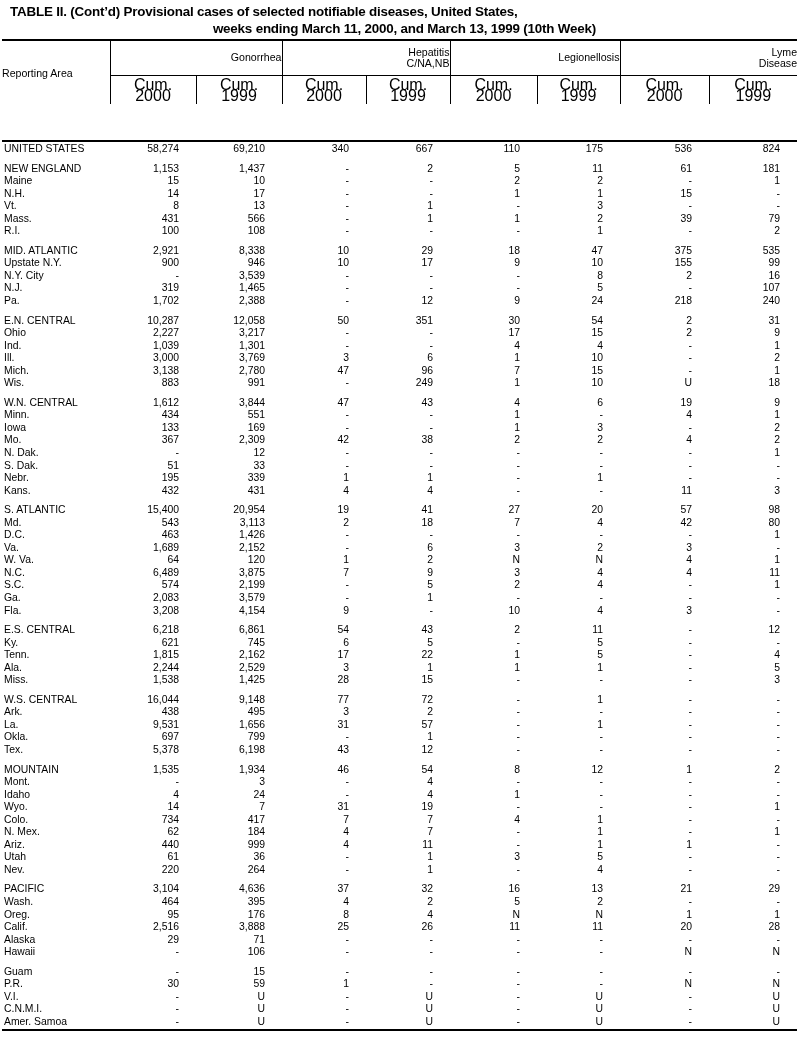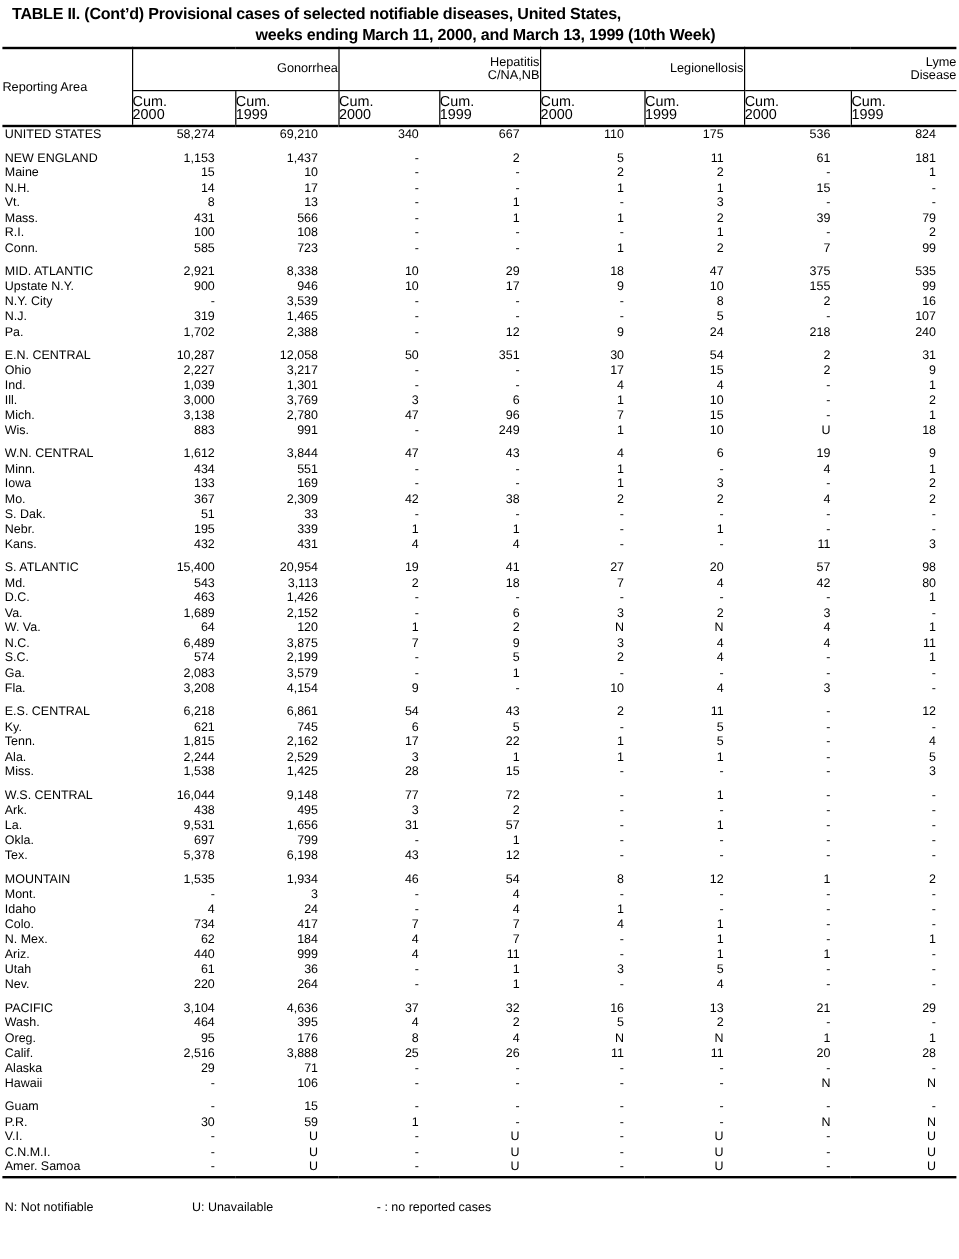--- a/index.html
+++ b/index.html
@@ -57,23 +57,23 @@
 
   .hdr-group {
     text-align: right;
     font-weight: bold;
     font-size: 10.6px;
     line-height: 11.5px;
     height: 34px;
     border-bottom: 1.2px solid #000;
   }
   .hdr-sub {
-    text-align: left;
+    text-align: center;
     font-weight: bold;
-    font-size: 12px;
+    font-size: 16px;
     line-height: 11.5px;
     height: 28px;
     margin-left: 20px;
   }
   .hdr-area {
     text-align: left;
     font-weight: bold;
     font-size: 10.6px;
     padding-left: 3px;
     vertical-align: bottom;
@@ -107,21 +107,21 @@
   tr.spacer td {
     height: 7px;
     line-height: 7px;
   }
   tr.us td {
     height: 13.5px;
     line-height: 13.5px;
   }
 
   .tbl-wrap-top { border-top: 2.2px solid #000; }
-  .tbl-wrap-bot { border-bottom: 2.8px solid #000; }
+  .tbl-wrap-bot { border-bottom: 2.8px solid #000; margin-top: 36px; }
 
   
   .footer {
     margin: 0 2px;
     padding-top: 5px;
     font-size: 10.4px;
     position: relative;
     height: 16px;
   }
   .footer span { position: absolute; top: 19px; white-space: nowrap; }
@@ -302,31 +302,20 @@
           <td class="area">R.I.</td>
           <td class="num">100</td>
           <td class="num">108</td>
           <td class="num">-</td>
           <td class="num">-</td>
           <td class="num">-</td>
           <td class="num">1</td>
           <td class="num">-</td>
           <td class="num">2</td>
         </tr>
-        <tr class="">
-          <td class="area">Conn.</td>
-          <td class="num">585</td>
-          <td class="num">723</td>
-          <td class="num">-</td>
-          <td class="num">-</td>
-          <td class="num">1</td>
-          <td class="num">2</td>
-          <td class="num">7</td>
-          <td class="num">99</td>
-        </tr>
         <tr class="spacer">
           <td>&nbsp;</td>
           <td>&nbsp;</td>
           <td>&nbsp;</td>
           <td>&nbsp;</td>
           <td>&nbsp;</td>
           <td>&nbsp;</td>
           <td>&nbsp;</td>
           <td>&nbsp;</td>
           <td>&nbsp;</td>
@@ -512,20 +501,31 @@
           <td class="num">367</td>
           <td class="num">2,309</td>
           <td class="num">42</td>
           <td class="num">38</td>
           <td class="num">2</td>
           <td class="num">2</td>
           <td class="num">4</td>
           <td class="num">2</td>
         </tr>
         <tr class="">
+          <td class="area">N. Dak.</td>
+          <td class="num">-</td>
+          <td class="num">12</td>
+          <td class="num">-</td>
+          <td class="num">-</td>
+          <td class="num">-</td>
+          <td class="num">-</td>
+          <td class="num">-</td>
+          <td class="num">1</td>
+        </tr>
+        <tr class="">
           <td class="area">S. Dak.</td>
           <td class="num">51</td>
           <td class="num">33</td>
           <td class="num">-</td>
           <td class="num">-</td>
           <td class="num">-</td>
           <td class="num">-</td>
           <td class="num">-</td>
           <td class="num">-</td>
         </tr>
@@ -831,20 +831,31 @@
           <td class="num">4</td>
           <td class="num">24</td>
           <td class="num">-</td>
           <td class="num">4</td>
           <td class="num">1</td>
           <td class="num">-</td>
           <td class="num">-</td>
           <td class="num">-</td>
         </tr>
         <tr class="">
+          <td class="area">Wyo.</td>
+          <td class="num">14</td>
+          <td class="num">7</td>
+          <td class="num">31</td>
+          <td class="num">19</td>
+          <td class="num">-</td>
+          <td class="num">-</td>
+          <td class="num">-</td>
+          <td class="num">1</td>
+        </tr>
+        <tr class="">
           <td class="area">Colo.</td>
           <td class="num">734</td>
           <td class="num">417</td>
           <td class="num">7</td>
           <td class="num">7</td>
           <td class="num">4</td>
           <td class="num">1</td>
           <td class="num">-</td>
           <td class="num">-</td>
         </tr>

